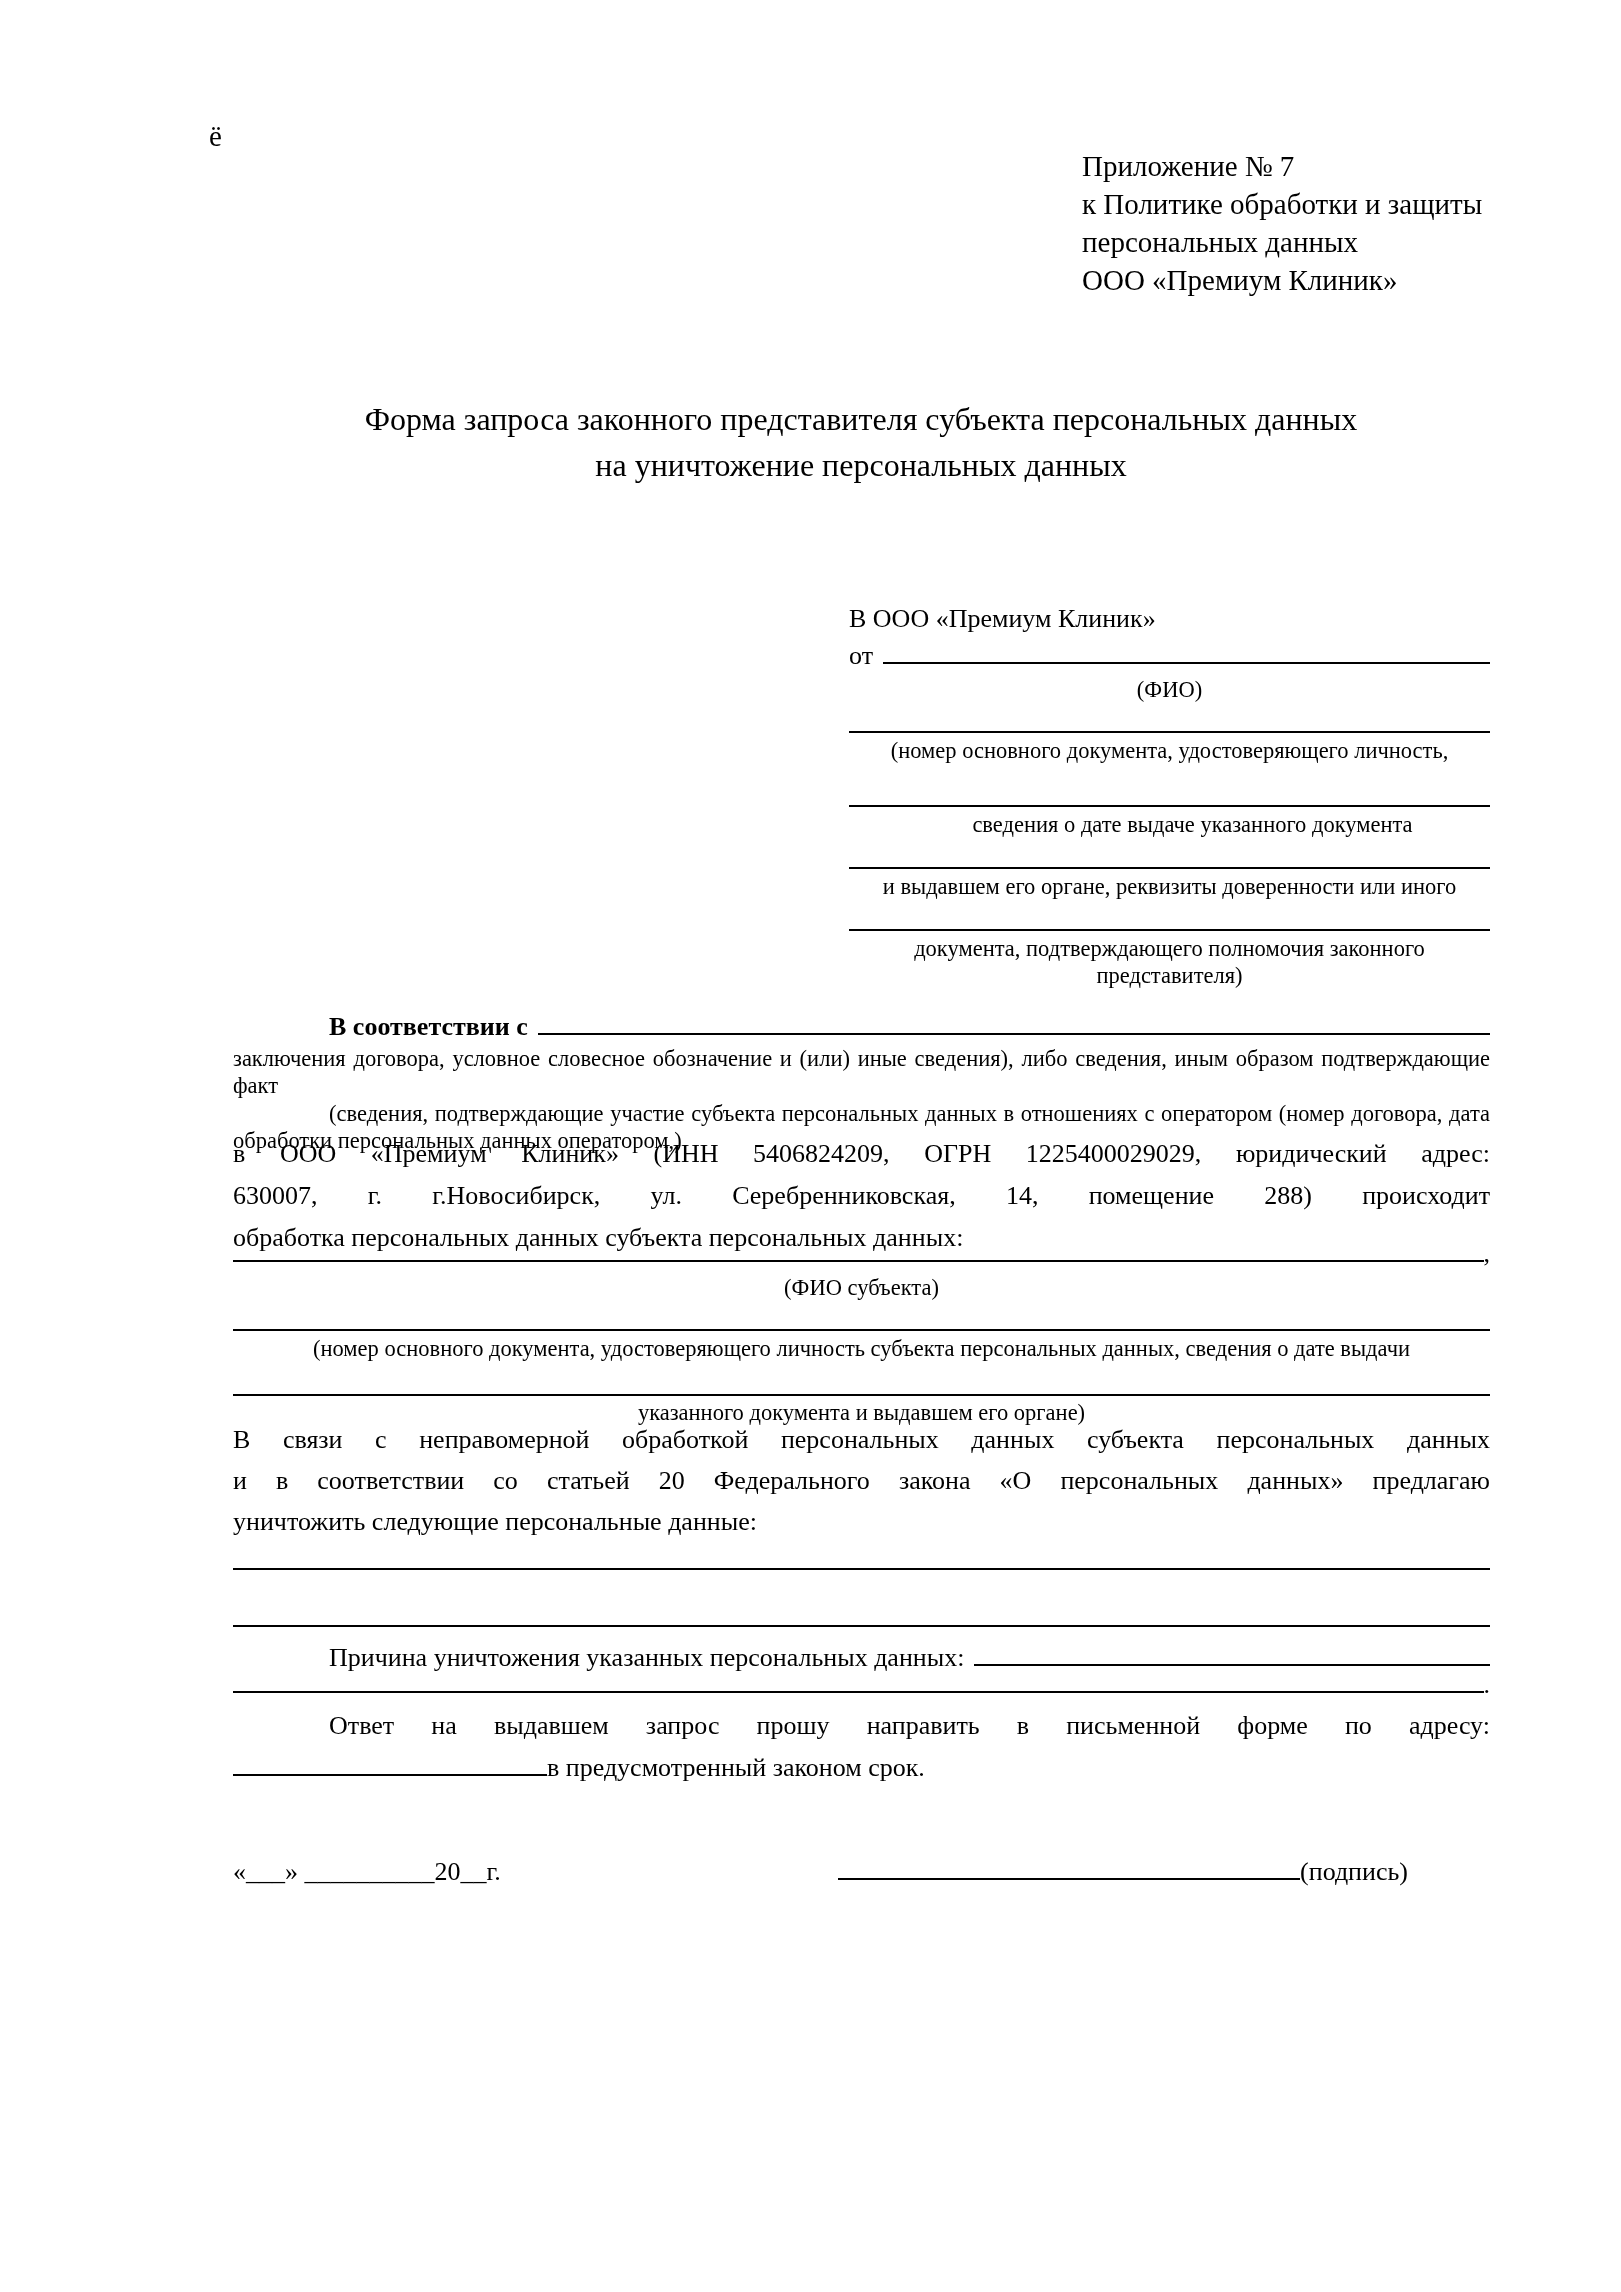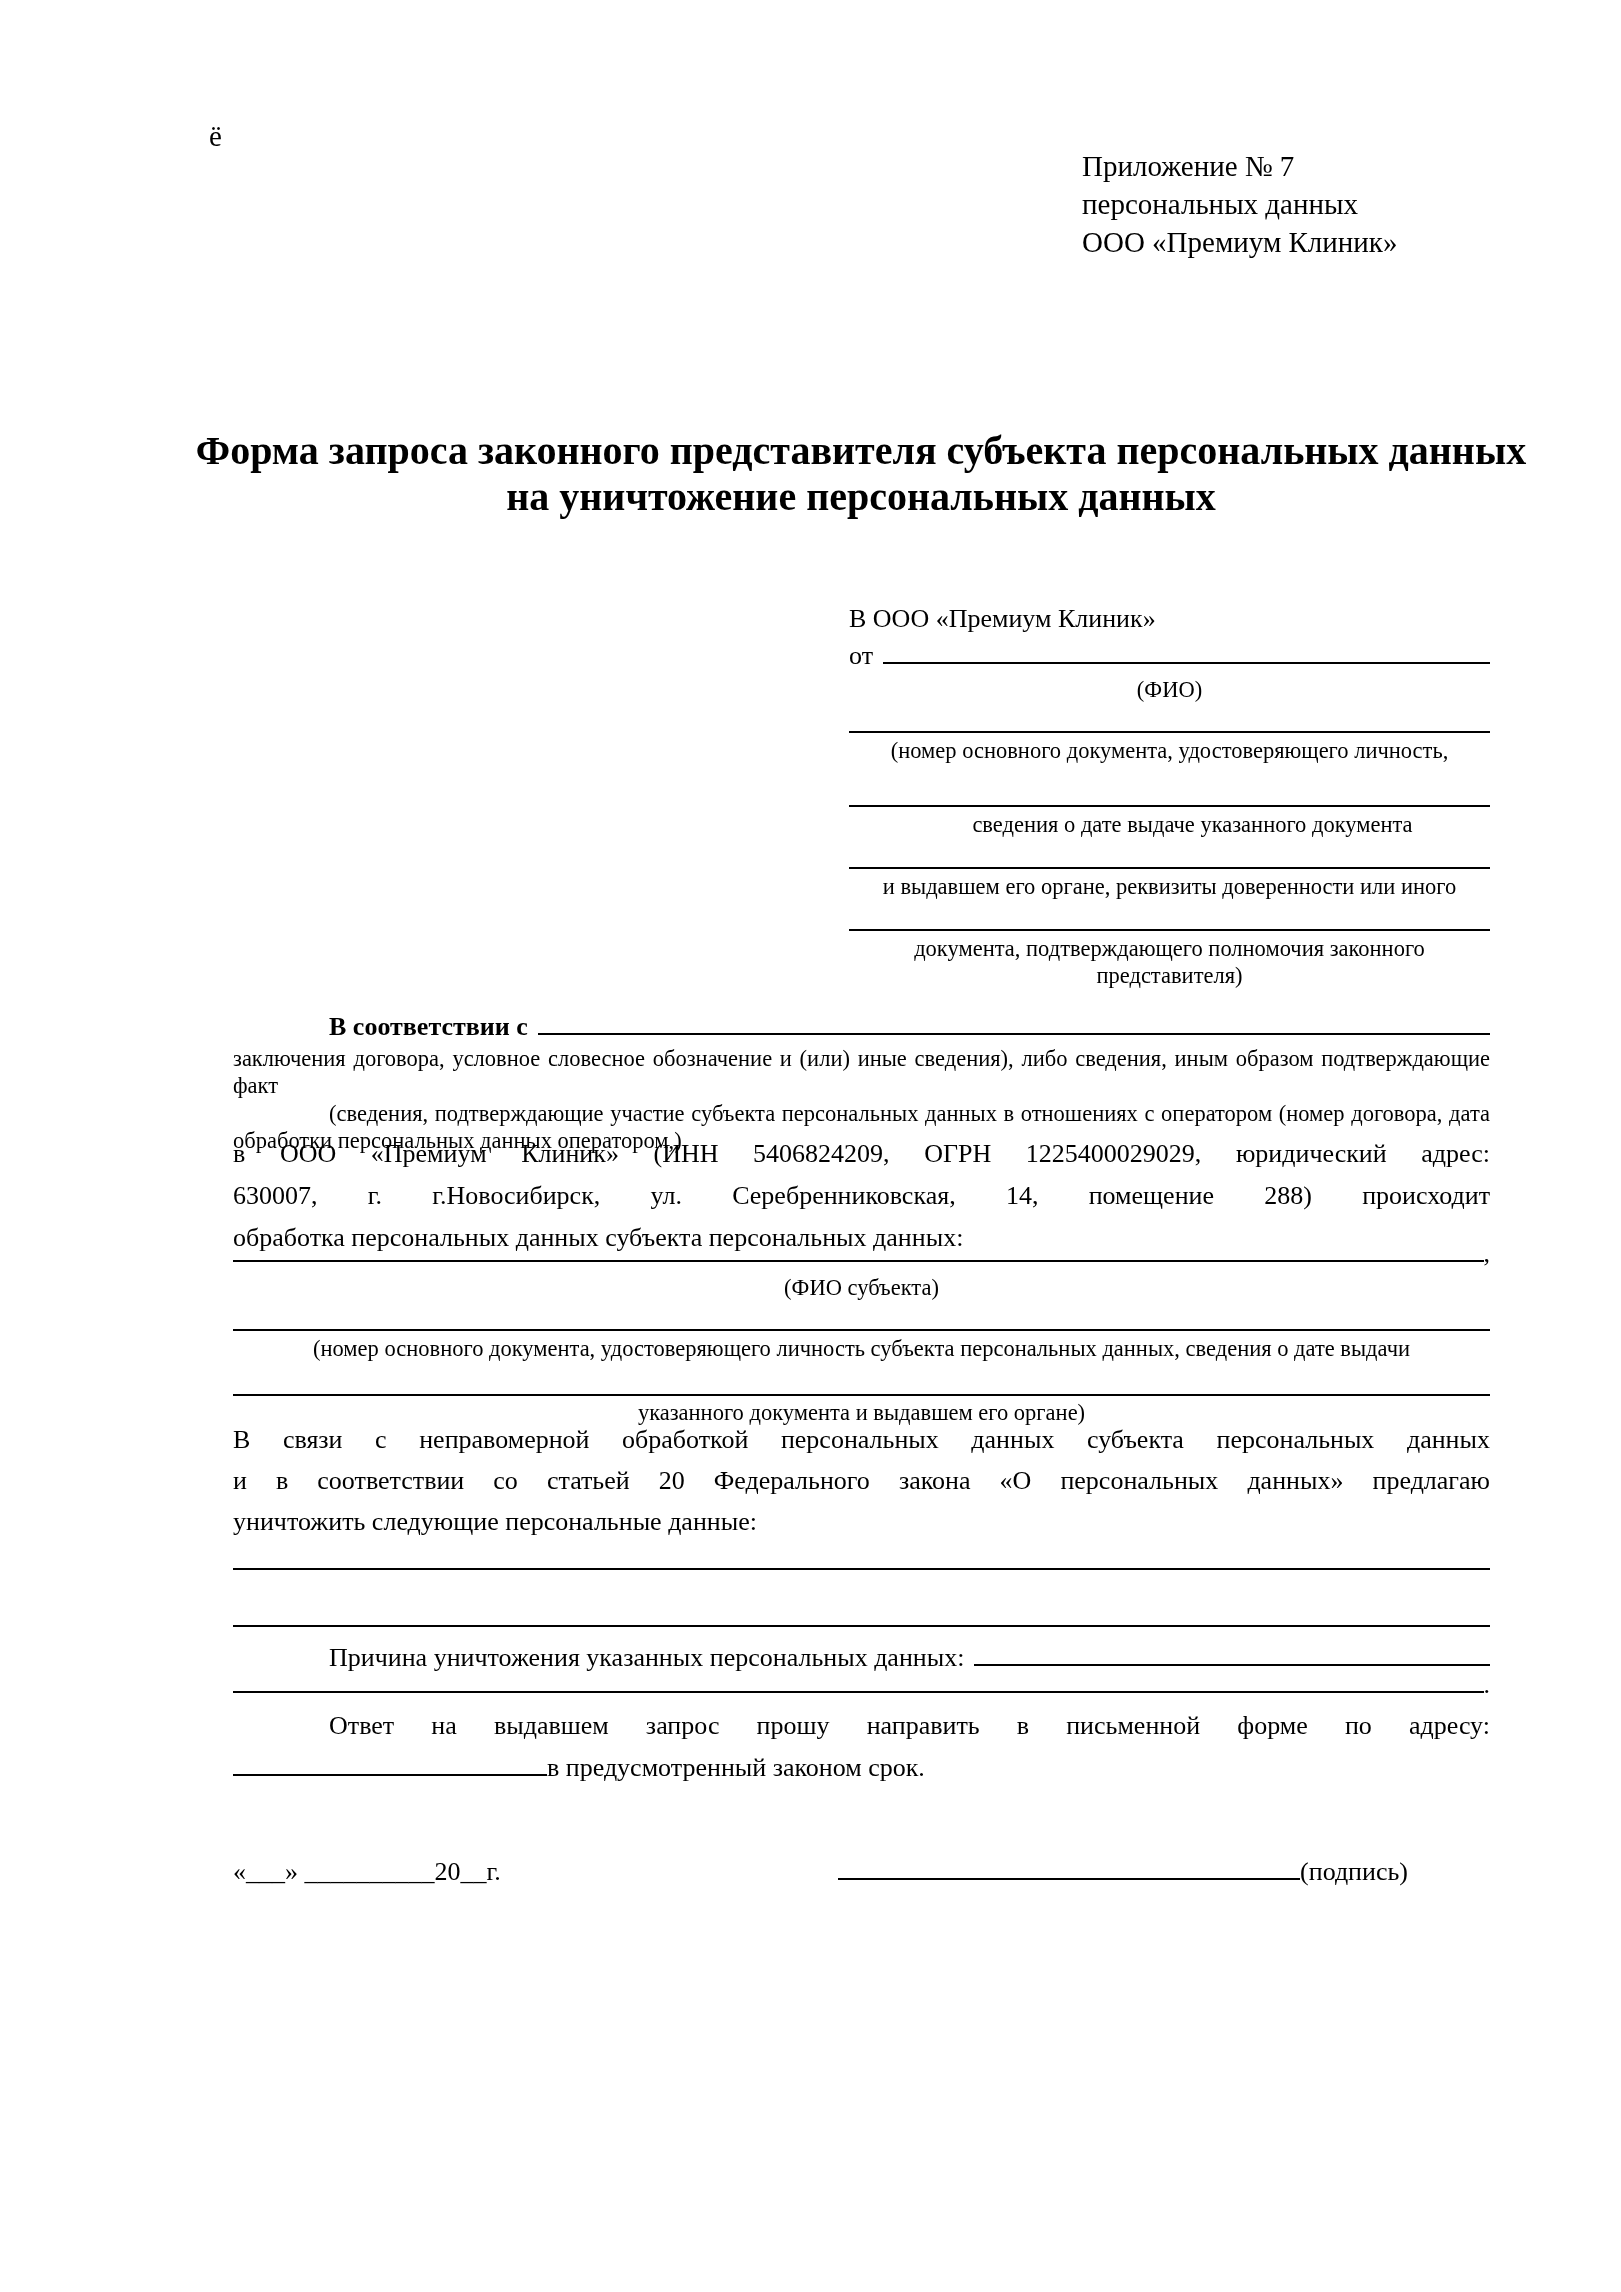--- a/index.html
+++ b/index.html
@@ -7,21 +7,21 @@
     position:relative;
     width:1621px;height:2293px;
     background:#ffffff;color:#000;
     font-family:"Liberation Serif","DejaVu Serif",serif;
     overflow:hidden;
   }
   .abs{position:absolute;}
   .t{font-size:26px;line-height:41px;}
   .cap{font-size:22.5px;line-height:27.4px;}
   .app{font-size:29px;line-height:38px;white-space:nowrap;}
-  .ttl{font-size:40px;line-height:46px;font-weight:bold;text-align:center;white-space:nowrap;margin-top:32px;}
+  .ttl{font-size:32px;line-height:46px;font-weight:normal;text-align:center;white-space:nowrap;}
   .ctr{text-align:center;}
   .just{text-align:justify;text-align-last:justify;}
   .plain{text-align:left;text-align-last:left;}
   .ind{ text-indent:96px; }
   .row{display:flex;align-items:baseline;}
   .fill{flex:1 1 auto;border-bottom:2px solid #000;height:0;margin-bottom:-3.9px;}
   .fillfix{flex:0 0 auto;border-bottom:2px solid #000;height:0;margin-bottom:-3.9px;}
   .sp{flex:1 1 auto;}
   .hr{position:absolute;height:0;border-bottom:2.9px solid #000;}
   .lbl{white-space:nowrap;margin-right:9.8px;}
@@ -29,20 +29,21 @@
 </style>
 </head>
 <body>
 
 <div class="page">
 
   <div class="abs" style="left:209px;top:120px;font-size:29px;">ё</div>
 
   <div class="abs" style="left:1082px;top:147px;width:421px;">
     <div class="app">Приложение № 7</div>
+    <div class="app">к Политике обработки и защиты</div>
     <div class="app">персональных данных</div>
     <div class="app">ООО «Премиум Клиник»</div>
   </div>
 
   <div class="abs ttl" style="left:182px;top:396px;width:1358px;">Форма запроса законного представителя субъекта персональных данных</div>
   <div class="abs ttl" style="left:182px;top:442px;width:1358px;">на уничтожение персональных данных</div>
 
   <div class="abs t nw" style="left:849px;top:598px;">В ООО «Премиум Клиник»</div>
 
   <div class="abs row t" style="left:849px;top:635px;width:641px;">

